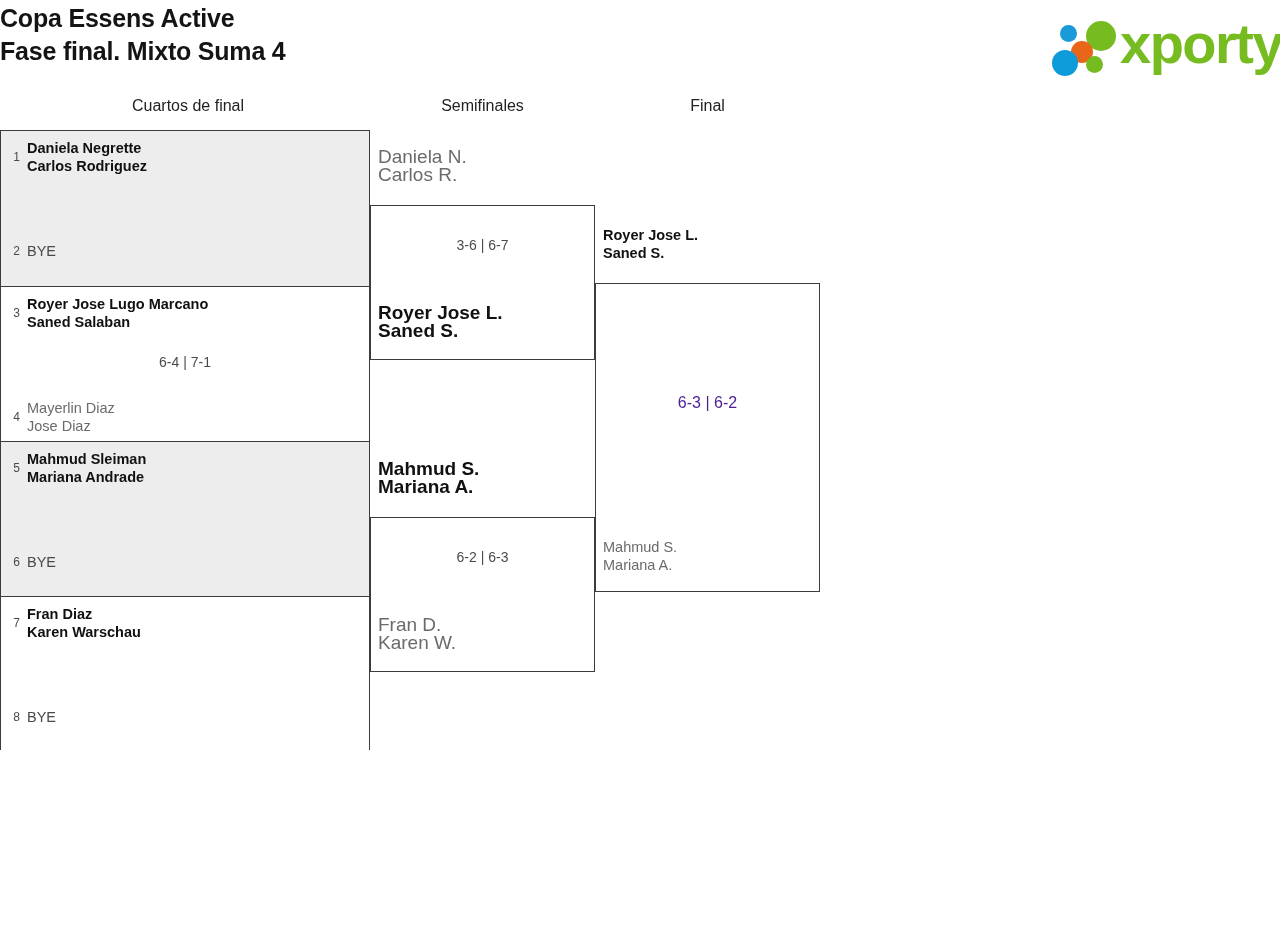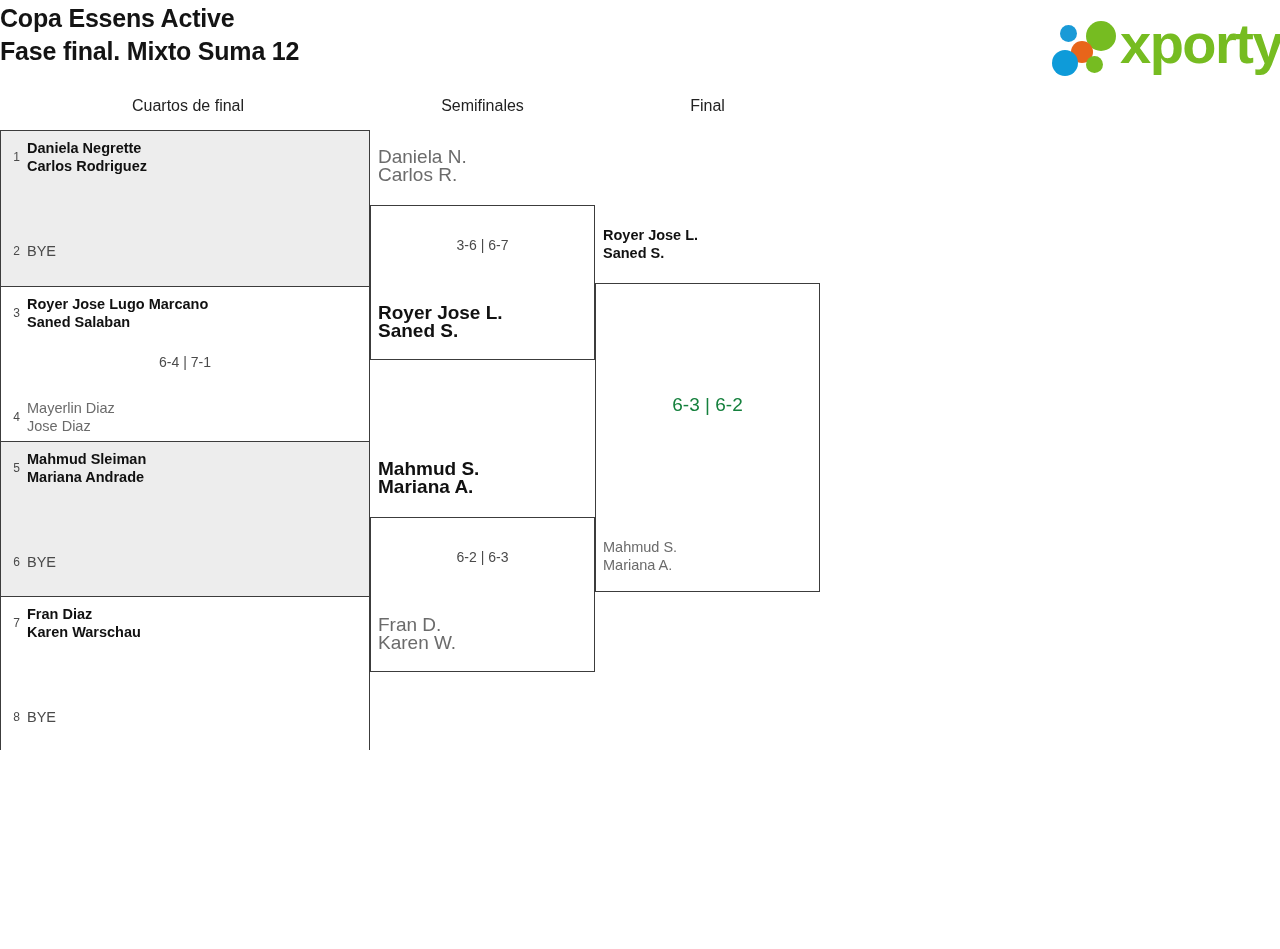--- a/index.html
+++ b/index.html
@@ -173,42 +173,42 @@
     left: 595px; top: 283px;
     width: 225px; height: 309px;
     border: 1px solid #3c3c3c;
     background: #ffffff;
   }
   .final-score {
     position: absolute;
     left: 0; width: 223px;
     top: 110px;
     text-align: center;
-    font-size: 19px;
-    color: #15803d;
+    font-size: 16px;
+    color: #4c1d95;
   }
   .final-label {
     position: absolute;
     left: 603px;
     line-height: 18px;
     white-space: nowrap;
   }
   .final-label .name-line { font-size: 14.5px; }
   .f-top    { top: 226px; }
   .f-bottom { top: 538px; }
 </style>
 </head>
 <body>
 
 <div id="root">
 
   <div class="page-header">
     <div class="title-block">
       <div class="title-line">Copa Essens Active</div>
-      <div class="title-line">Fase final. Mixto Suma 12</div>
+      <div class="title-line">Fase final. Mixto Suma 4</div>
     </div>
 
     <div class="logo">
       <div class="logo-dots">
         <span class="dot dot-blue-sm"></span>
         <span class="dot dot-green-lg"></span>
         <span class="dot dot-orange"></span>
         <span class="dot dot-blue-lg"></span>
         <span class="dot dot-green-sm"></span>
       </div>

